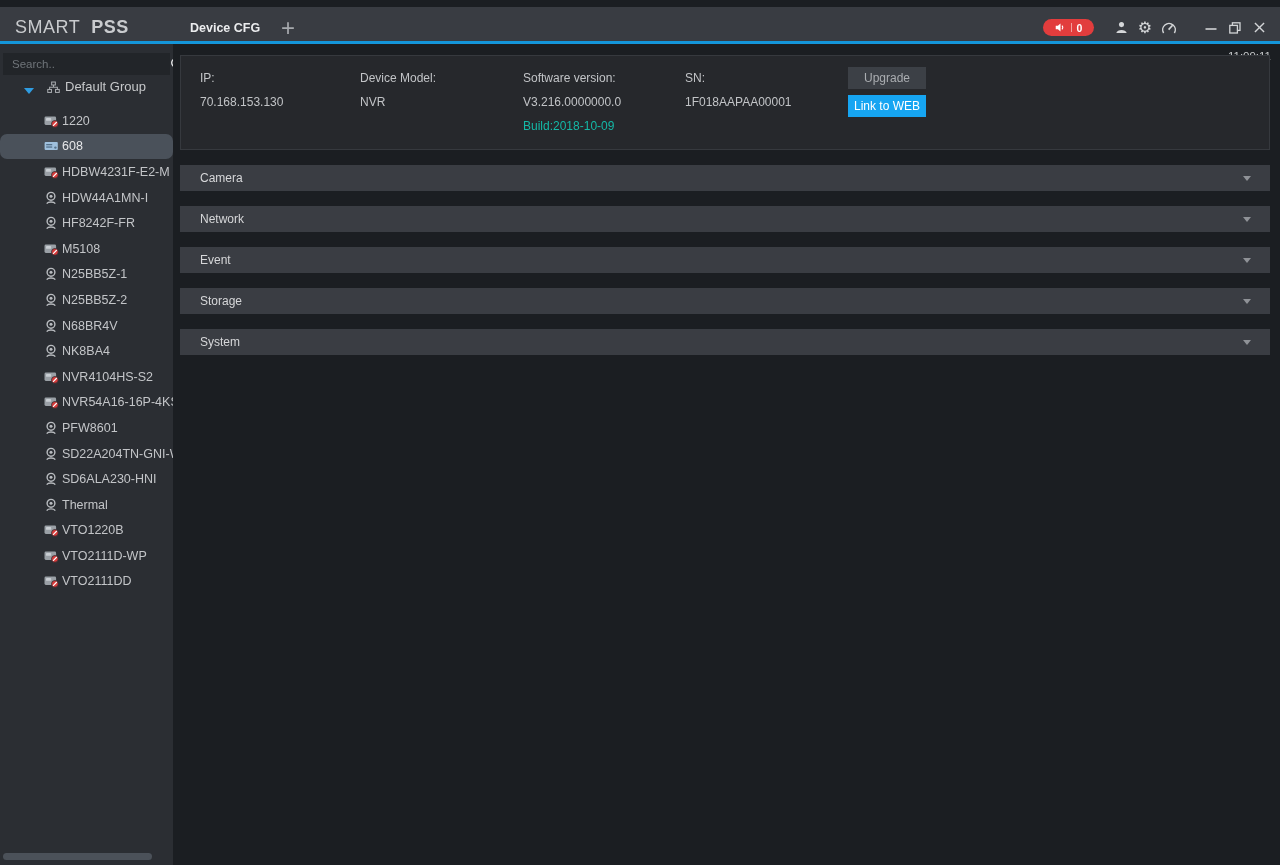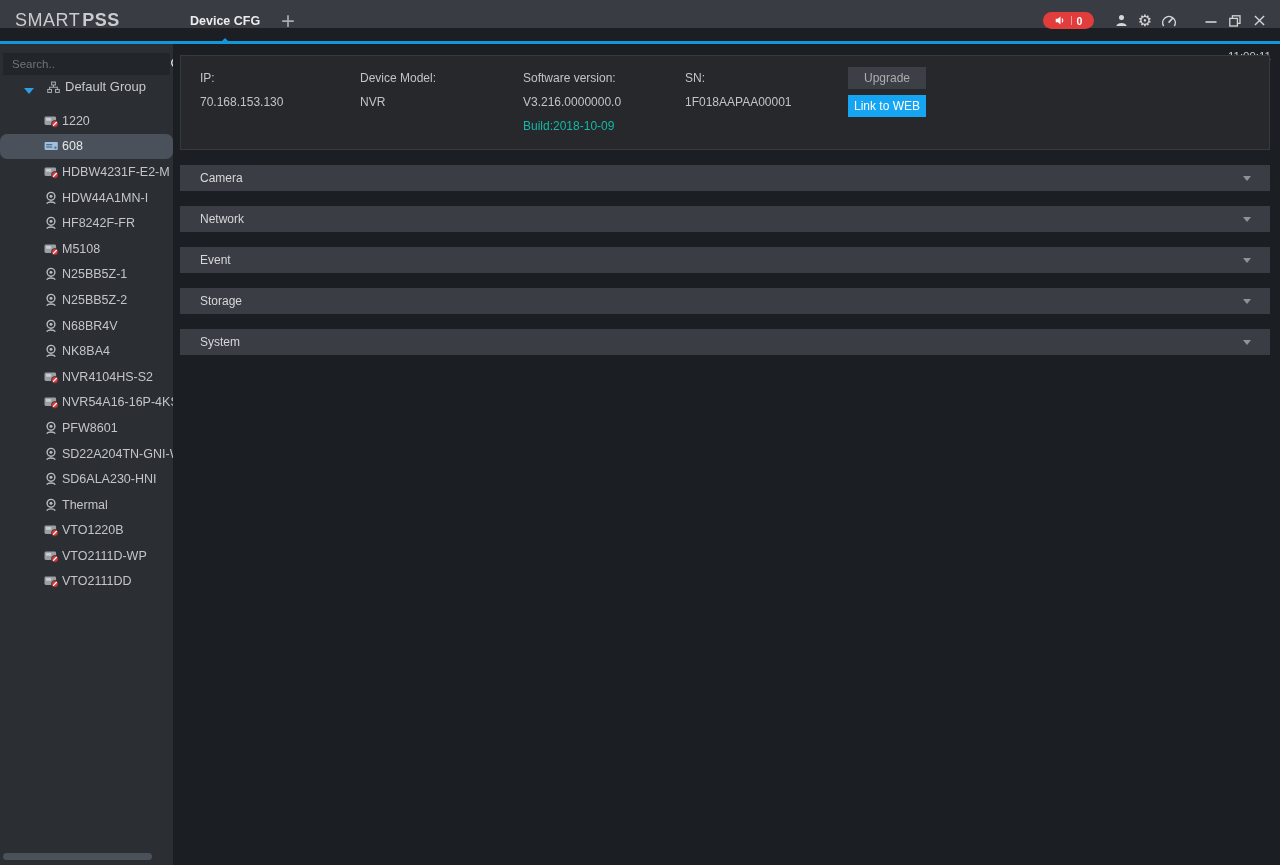--- a/index.html
+++ b/index.html
@@ -1,25 +1,25 @@
 <!DOCTYPE html>
 <html><head>
 <meta charset="utf-8">
 <style>
   * { margin:0; padding:0; box-sizing:border-box; }
   body { background:#101216; font-family:"Liberation Sans", sans-serif; }
   .app { position:relative; width:1280px; height:865px; background:#1b1e22; overflow:hidden;
          -webkit-font-smoothing:antialiased; }
 
   
-  .titlebar { position:absolute; top:0; left:0; right:0; height:28px; background:#393c42; }
+  .titlebar { position:absolute; top:7px; left:0; right:0; height:54px; background:#393c42; }
   .accent-line { position:absolute; top:41px; left:0; right:0; height:3px; background:#1496da; z-index:4; }
   .brand { position:absolute; left:15px; top:0; height:41px; display:flex; align-items:center;
            font-size:18px; color:#c9cbce; letter-spacing:.5px; }
-  .brand .b2 { font-weight:bold; margin-left:2px; }
+  .brand .b2 { font-weight:bold; margin-left:11px; }
   .tab { position:absolute; left:178px; top:0; height:41px; display:flex; align-items:center;
          padding:0 12px; color:#ebecee; font-size:12.5px; font-weight:bold; cursor:default; }
   .tab-notch { position:absolute; left:50%; bottom:-3px; transform:translateX(-50%);
                width:0; height:0; border-left:6px solid transparent; border-right:6px solid transparent;
                border-bottom:6px solid #1496da; }
   .newtab { position:absolute; left:281px; top:0; height:41px; display:flex; align-items:center;
             color:#a6a9ad; font-size:24px; font-weight:300; cursor:pointer; }
   .tb-right { position:absolute; right:9px; top:0; height:41px; display:flex; align-items:center; }
   .alarm-pill { width:51px; height:17px; border-radius:9px; background:#e23d3d; display:flex;
                 align-items:center; justify-content:center; gap:5px; margin-right:15px; cursor:pointer; }

